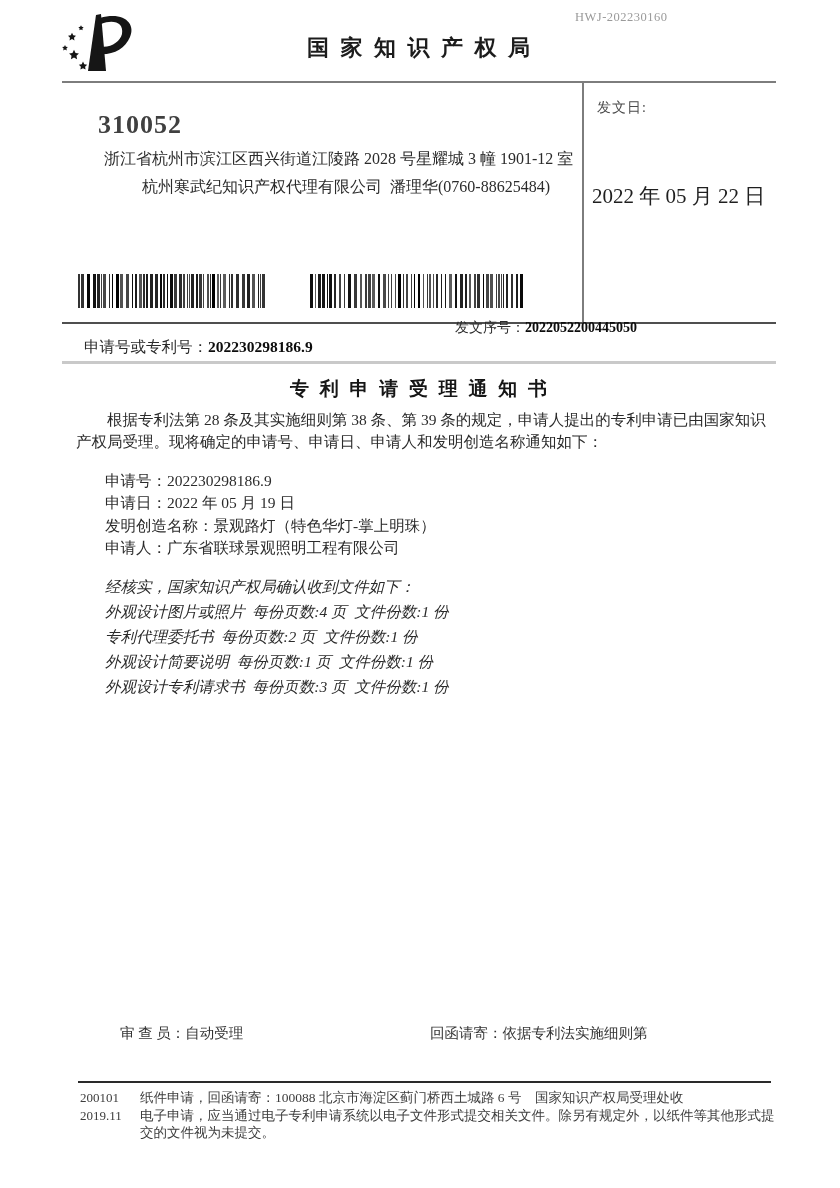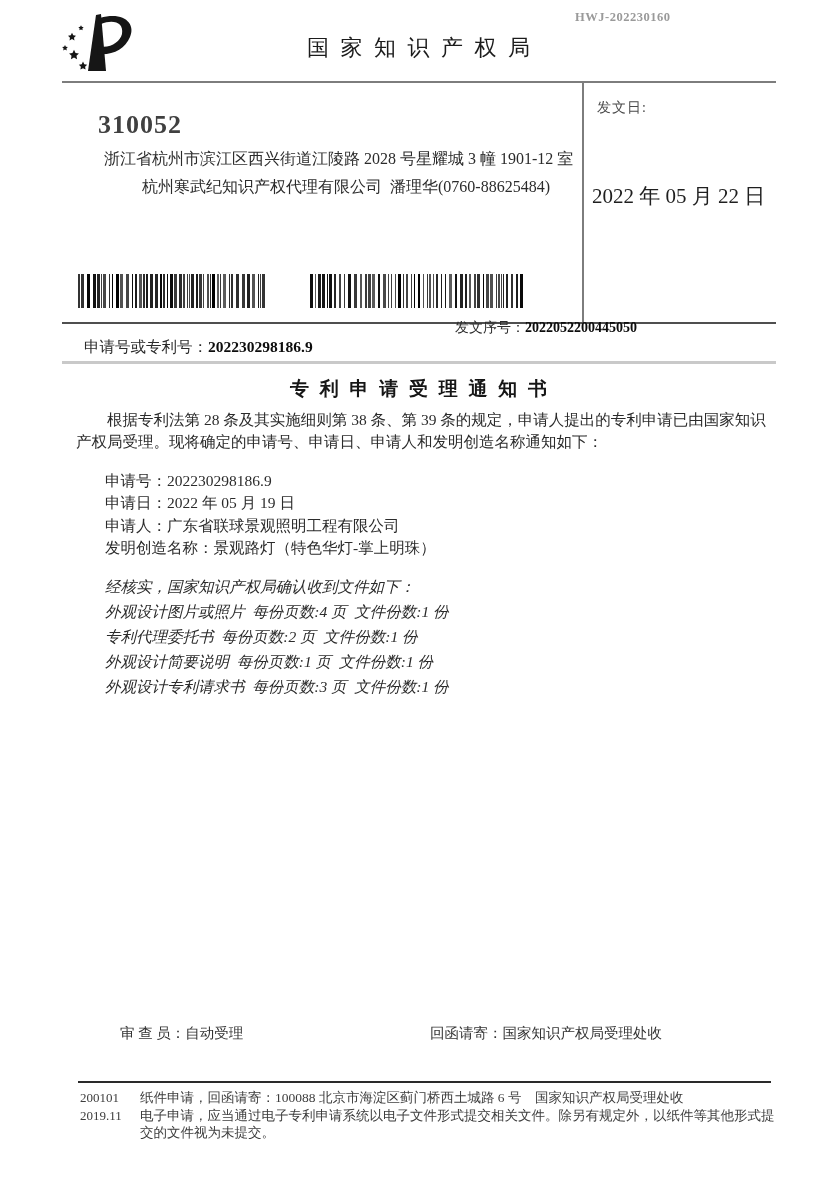--- a/index.html
+++ b/index.html
@@ -5,22 +5,22 @@
   html,body { margin:0; padding:0; background:#ffffff; }
   .page {
     position:relative; width:840px; height:1188px; margin:0 auto;
     background:#ffffff; overflow:hidden;
     font-family:"Liberation Serif", serif; color:#2e2e2e;
   }
   .abs { position:absolute; }
   .pre { white-space:pre-wrap; }
 
   
-  .doc-ref { left:575px; top:10px; font-size:12.5px; color:#9a9a9a; letter-spacing:0.5px;font-weight:bold; }
-  .org-title { left:0; right:0; top:33px; text-align:center; font-size:22px; font-weight:normal;
+  .doc-ref { left:575px; top:10px; font-size:12.5px; color:#9a9a9a; letter-spacing:0.5px; }
+  .org-title { left:0; right:0; top:33px; text-align:center; font-size:22px; font-weight:bold;
                color:#1c1c1c; letter-spacing:3px; }
   .rule-top  { left:62px; top:81px; width:714px; height:2px; background:#7d7d7d; }
   .rule-vert { left:582px; top:81px; width:2px; height:243px; background:#7d7d7d; }
 
   
   .postal { left:98px; top:110px; font-size:26px; font-weight:bold; color:#404040; letter-spacing:1px; }
   .addr1  { left:104px; top:149px; font-size:16px; color:#2b2b2b; }
   .addr2  { left:142px; top:177px; font-size:16px; color:#2b2b2b; }
 
   
@@ -213,35 +213,35 @@
 
   <div class="abs rule-light"></div>
 
   <div class="abs notice-title pre">专 利 申 请 受 理 通 知 书</div>
 
   <div class="abs body-block">
     <p class="intro pre">根据专利法第 28 条及其实施细则第 38 条、第 39 条的规定，申请人提出的专利申请已由国家知识产权局受理。现将确定的申请号、申请日、申请人和发明创造名称通知如下：</p>
     <div class="fields">
       <div class="field"><span class="pre">申请号：</span><span class="pre">202230298186.9</span></div>
       <div class="field"><span class="pre">申请日：</span><span class="pre">2022 年 05 月 19 日</span></div>
+      <div class="field"><span class="pre">发明创造名称：</span><span class="pre">景观路灯（特色华灯-掌上明珠）</span></div>
       <div class="field"><span class="pre">申请人：</span><span class="pre">广东省联球景观照明工程有限公司</span></div>
-      <div class="field"><span class="pre">发明创造名称：</span><span class="pre">景观路灯（特色华灯-掌上明珠）</span></div>
     </div>
     <div class="docs">
       <div class="pre">经核实，国家知识产权局确认收到文件如下：</div>
       <div class="pre">外观设计图片或照片  每份页数:4 页  文件份数:1 份</div>
       <div class="pre">专利代理委托书  每份页数:2 页  文件份数:1 份</div>
       <div class="pre">外观设计简要说明  每份页数:1 页  文件份数:1 份</div>
       <div class="pre">外观设计专利请求书  每份页数:3 页  文件份数:1 份</div>
     </div>
   </div>
 
 
   <div class="abs sign-examiner"><span class="pre">审 查 员：</span><span class="pre">自动受理</span></div>
-  <div class="abs sign-dept"><span class="pre">回函请寄：</span><span class="pre">国家知识产权局受理处收</span></div>
+  <div class="abs sign-dept"><span class="pre">回函请寄：</span><span class="pre">依据专利法实施细则第</span></div>
 
   <div class="abs rule-foot"></div>
   <div class="abs foot-codes">
     <div>200101</div>
     <div>2019.11</div>
   </div>
   <div class="abs foot-text">
     <p class="pre">纸件申请，回函请寄：100088 北京市海淀区蓟门桥西土城路 6 号　国家知识产权局受理处收</p>
     <p class="pre">电子申请，应当通过电子专利申请系统以电子文件形式提交相关文件。除另有规定外，以纸件等其他形式提交的文件视为未提交。</p>
   </div>

